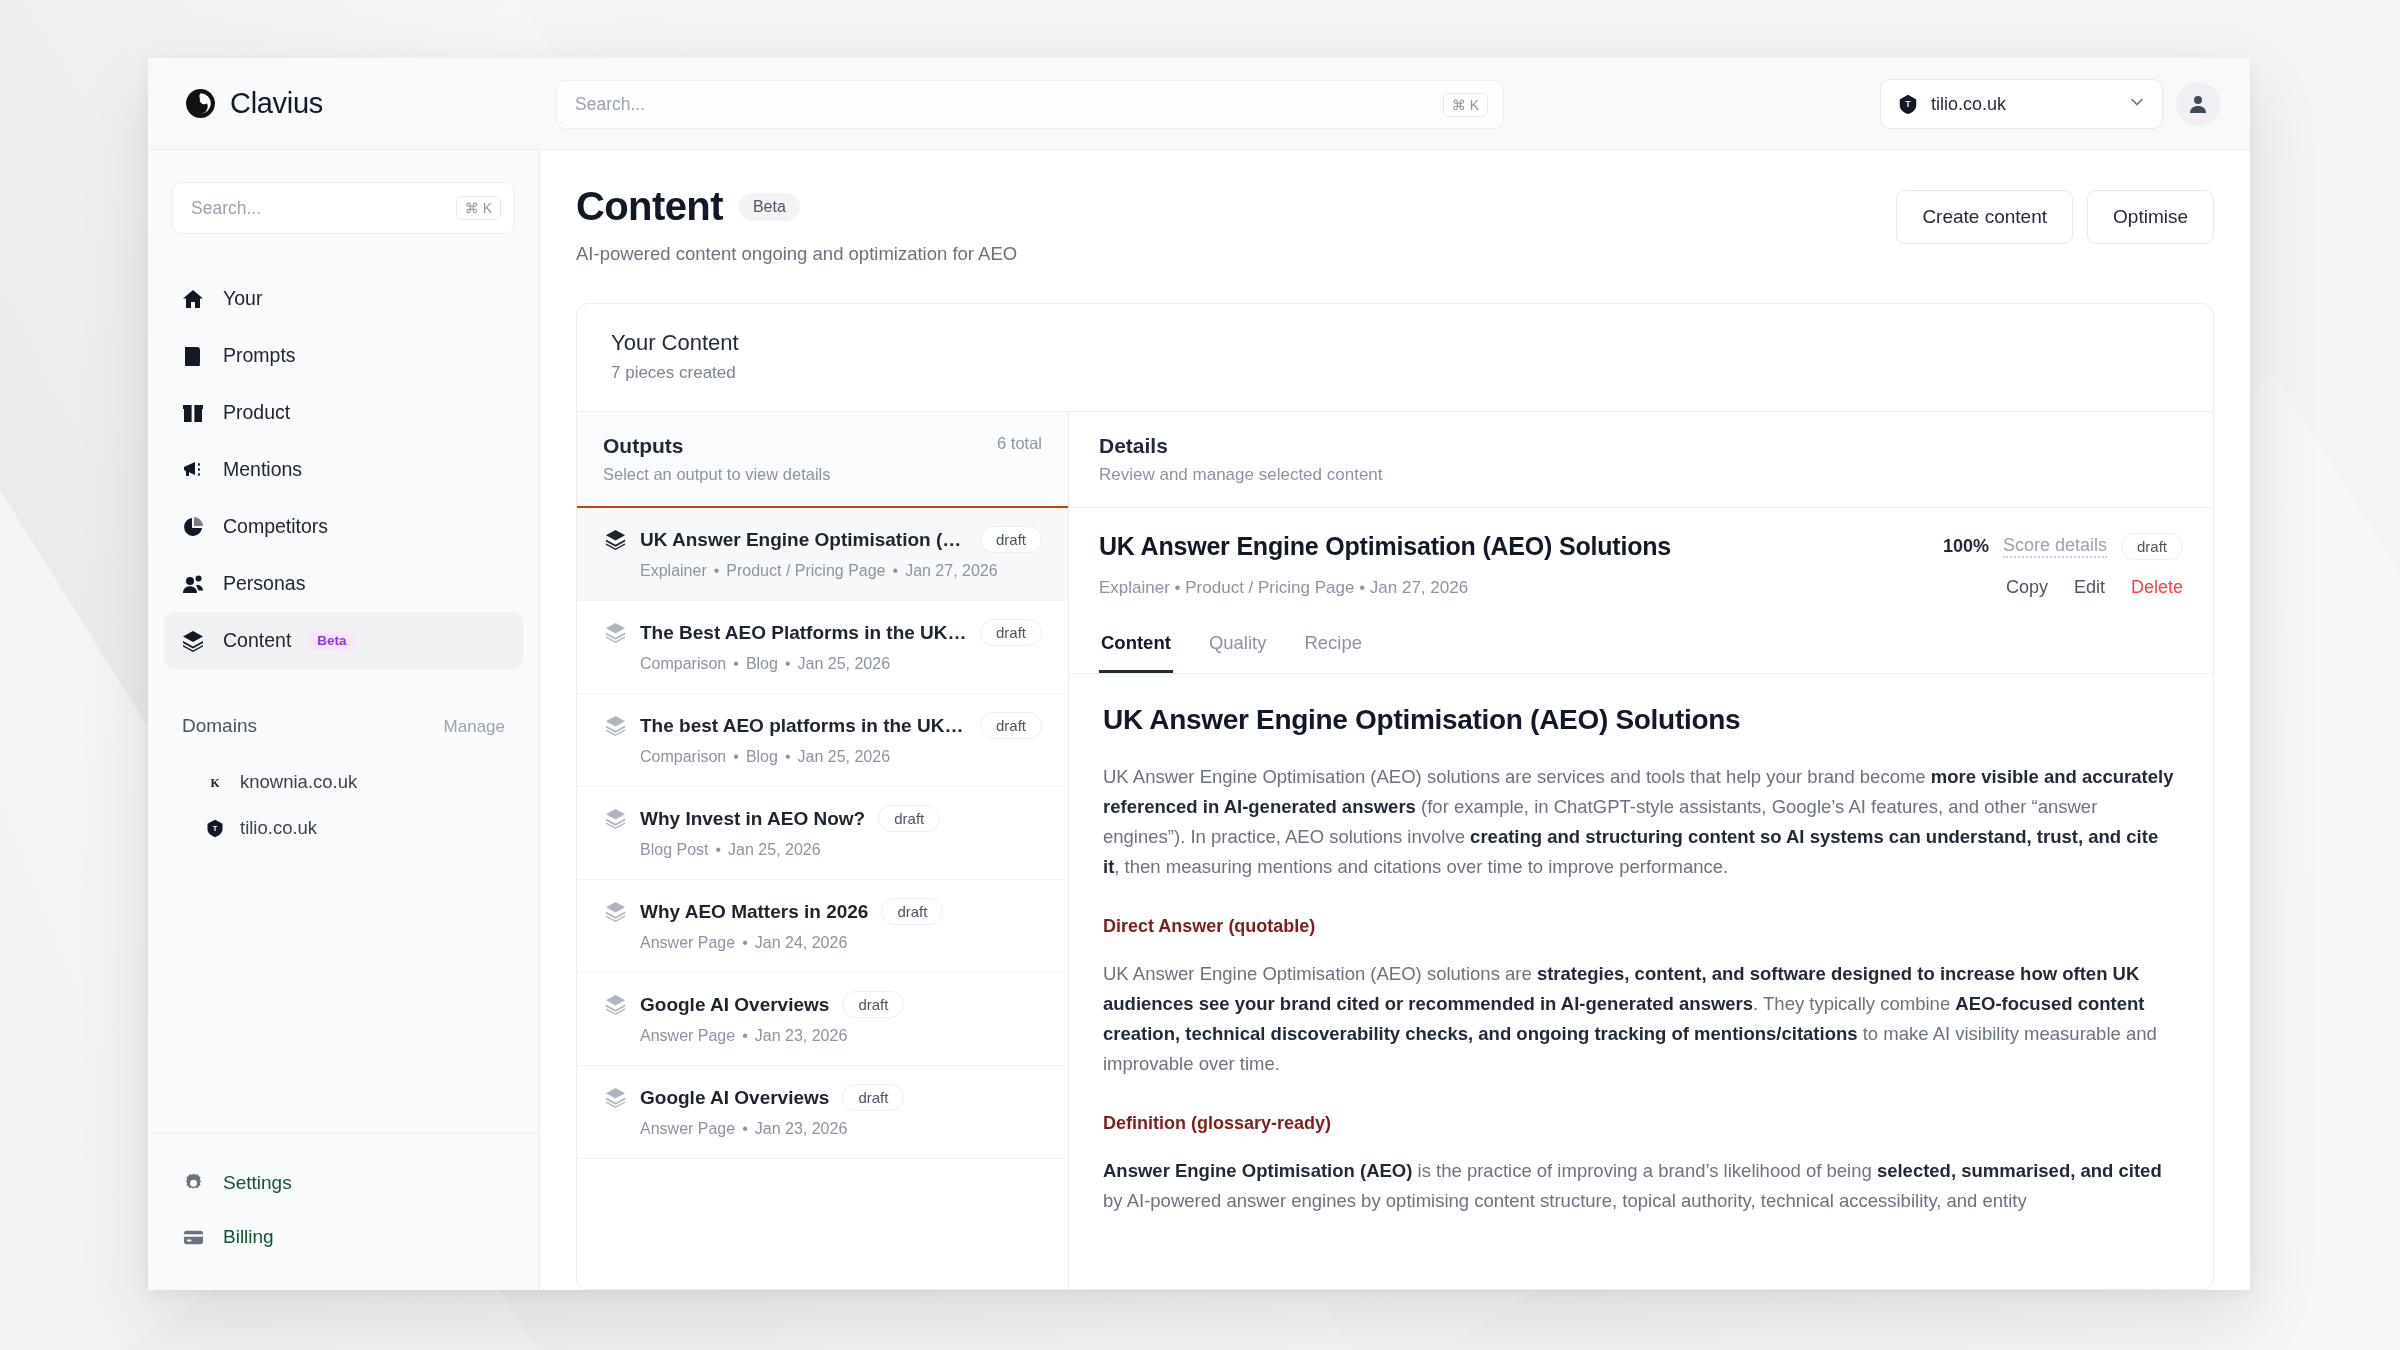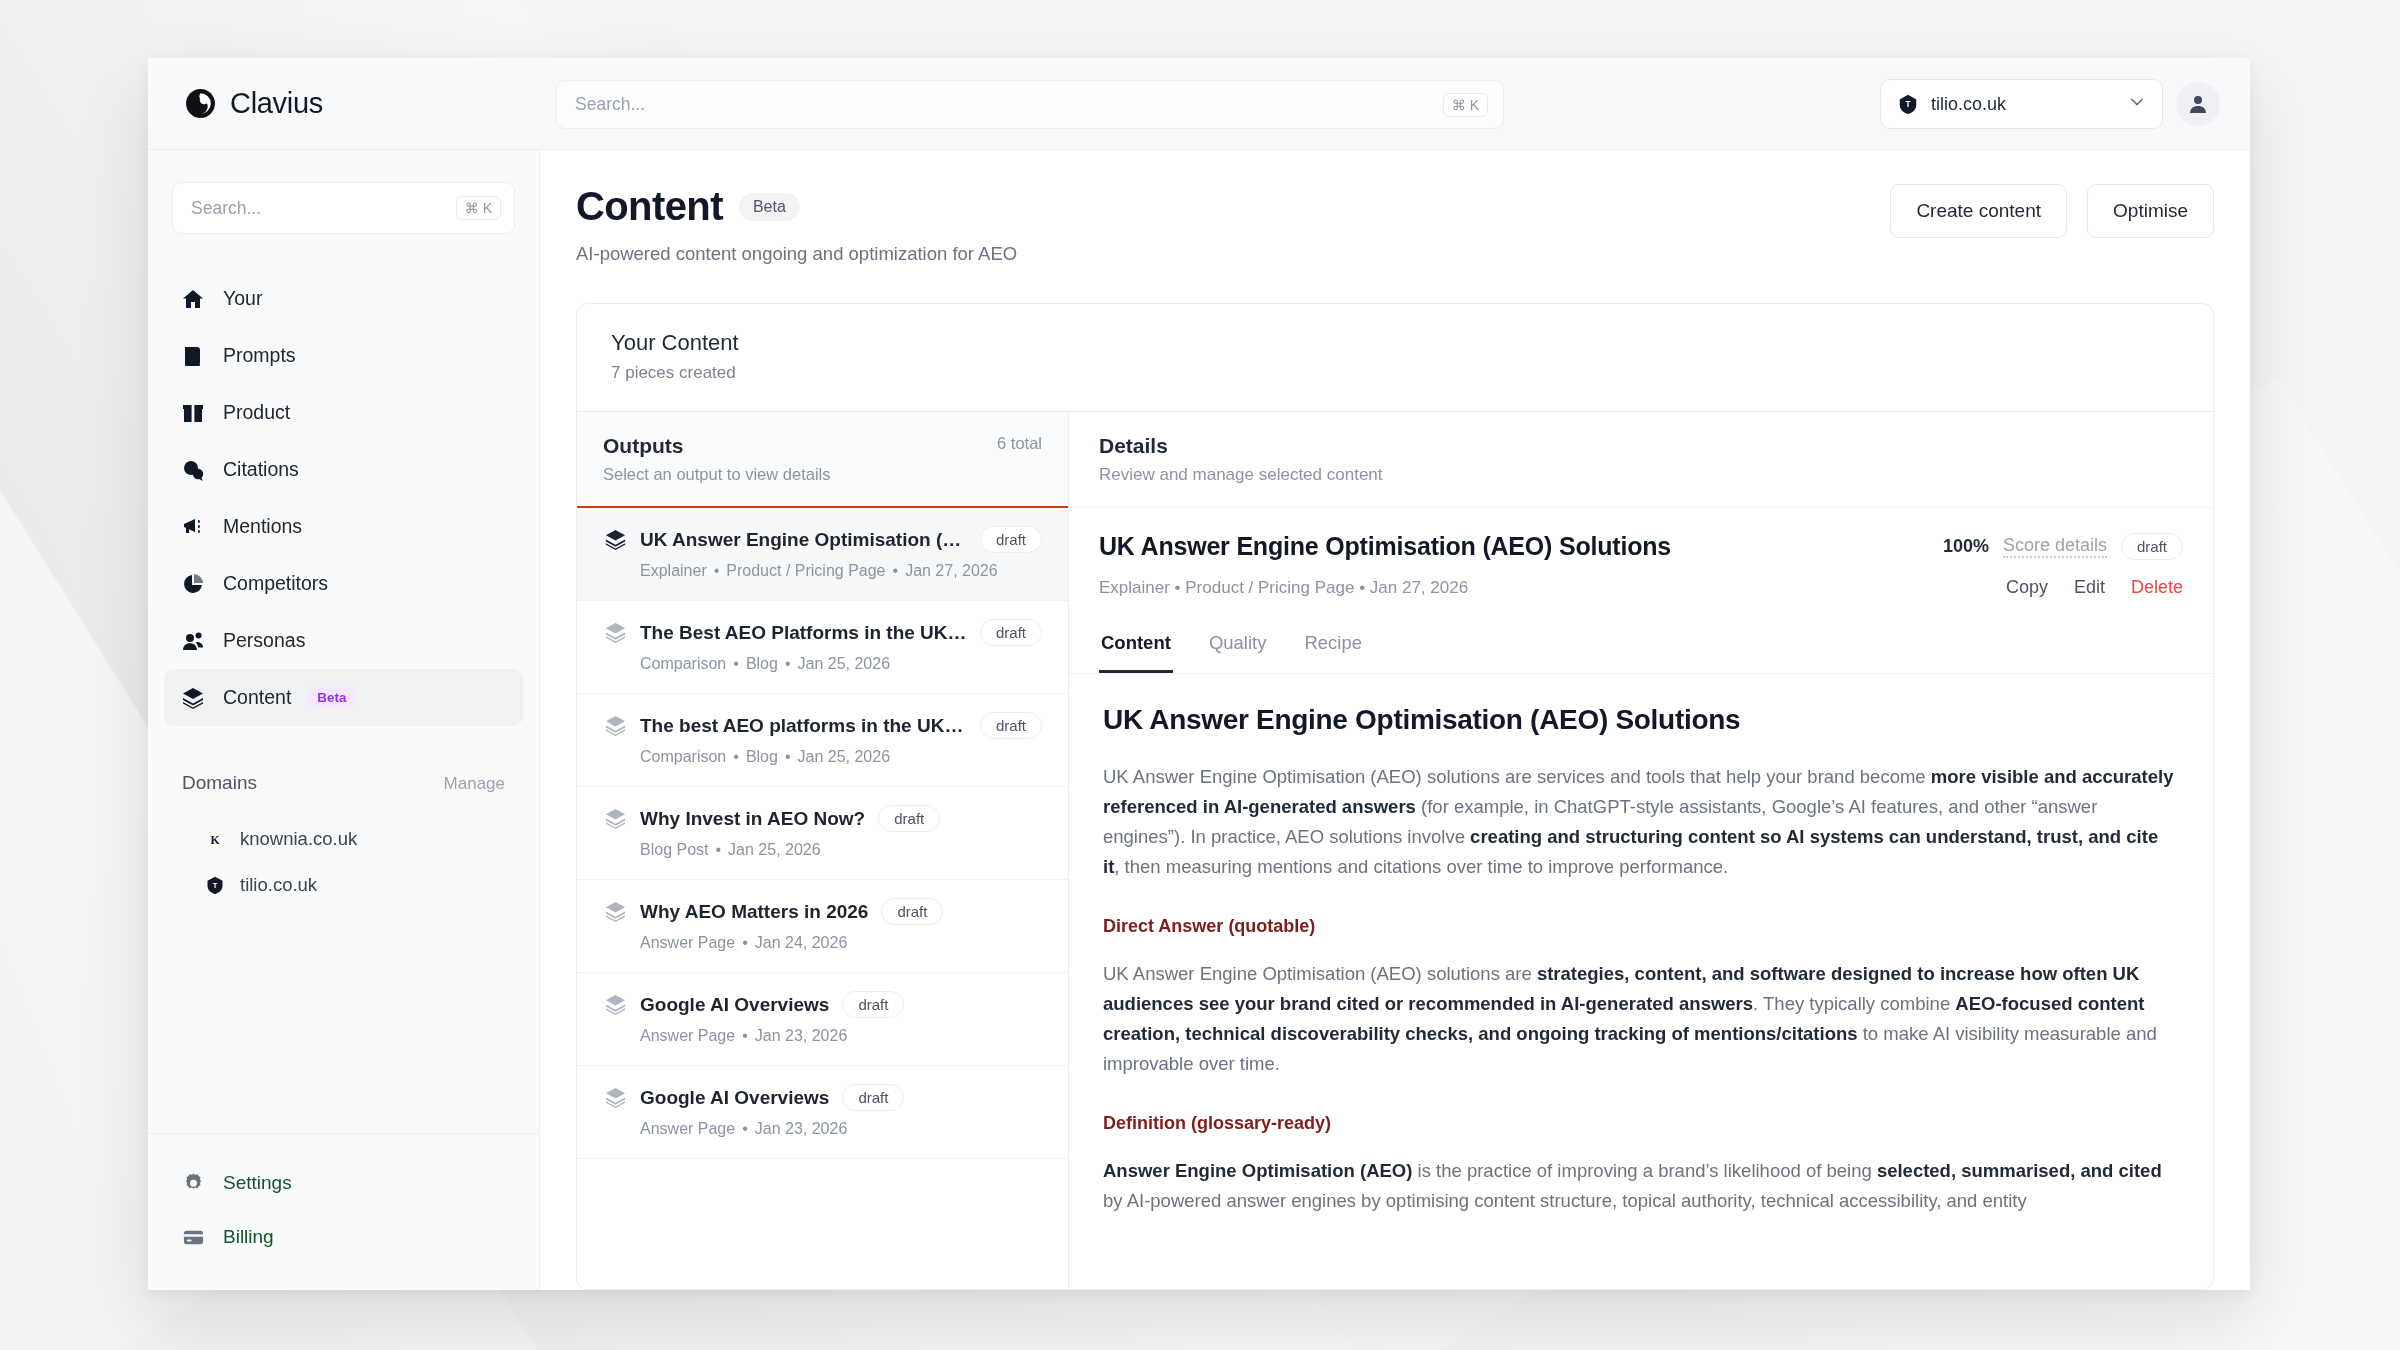--- a/index.html
+++ b/index.html
@@ -133,21 +133,21 @@
   .main { flex:1; min-width:0; background:#fff; padding:34px 36px 0 36px; display:flex; flex-direction:column; }
 
   .page-head { display:flex; align-items:flex-start; justify-content:space-between; }
   .page-title-row { display:flex; align-items:center; gap:16px; }
   .page-title { font-size:40px; color:#111827; letter-spacing:-.6px; font-weight:bold; }
   .pill-beta {
     background:#f2f3f5; color:#4b5563; font-size:16px;
     padding:6px 14px; border-radius:999px; line-height:1;
   }
   .page-sub { font-size:18.5px; color:#6b7280; margin-top:14px; }
-  .head-actions { display:flex; gap:20px; }
+  .head-actions { display:flex; gap:14px;margin-top:6px; }
   .btn {
     background:#fff; border:1px solid #e6e8ec; border-radius:9px;
     height:54px; padding:0 25px; font-size:19px; color:#1f2937;
     display:flex; align-items:center; font-family:inherit;
   }
 
   
   .card {
     margin-top:38px; border:1px solid #ededf0; border-radius:12px;
     background:#fff; flex:1; min-height:0; display:flex; flex-direction:column;
@@ -303,30 +303,20 @@
           <span class="nav-ico">
             <svg viewBox="0 0 24 24" width="24" height="24" fill="#111827">
               <path d="M3 7 H21 V21 H3 Z"></path>
               <path d="M2 4 H11 V8 H2 Z M13 4 H22 V8 H13 Z"></path>
               <rect x="10.6" y="4" width="2.8" height="17" fill="#f9fafb"></rect>
             </svg>
           </span>
           <span>Product</span>
         </div>
 
-        <div class="nav-item">
-          <span class="nav-ico">
-            <svg viewBox="0 0 24 24" width="24" height="24" fill="#111827">
-              <circle cx="10" cy="10" r="7"></circle>
-              <circle cx="17" cy="16" r="5.2"></circle>
-              <path d="M16 20 L22 23 L19 17 Z"></path>
-            </svg>
-          </span>
-          <span>Citations</span>
-        </div>
 
         <div class="nav-item">
           <span class="nav-ico">
             <svg viewBox="0 0 24 24" width="24" height="24" fill="#111827">
               <path d="M3 9 L14 4 V17 L3 12 Z"></path>
               <path d="M5 12 L5 18 L8 18 L8 13.3 Z"></path>
               <rect x="17" y="5" width="1.8" height="3" rx=".9"></rect>
               <rect x="17" y="10" width="1.8" height="3" rx=".9"></rect>
               <rect x="17" y="15" width="1.8" height="3" rx=".9"></rect>
             </svg>

